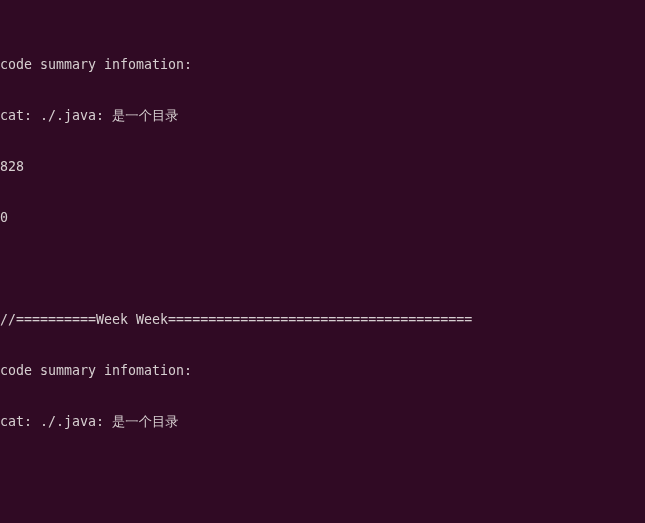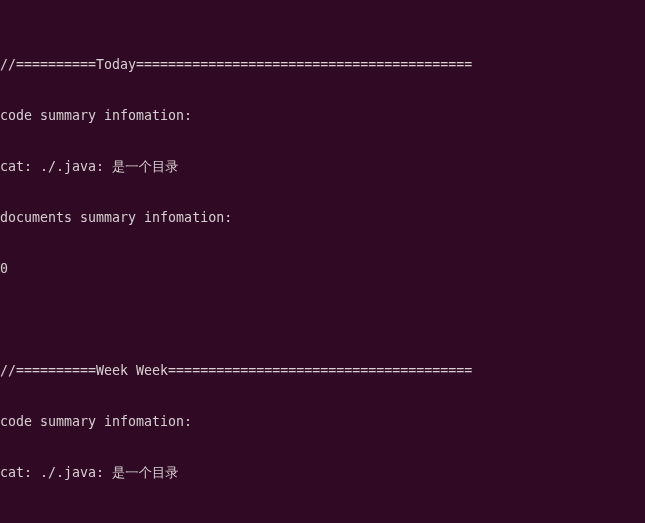--- a/index.html
+++ b/index.html
@@ -35,24 +35,23 @@
   .line.blank {
     color: transparent;
   }
 </style>
 </head>
 <body>
 
 <div id="terminal">
   <div id="screen">
 
-    <div class="line">//==========Today==========================================</div>
     <div class="line">code summary infomation:</div>
     <div class="line">cat: ./.java: 是一个目录</div>
-    <div class="line">documents summary infomation:</div>
+    <div class="line">828</div>
     <div class="line">0</div>
     <div class="line blank"></div>
     <div class="line">//==========Week Week======================================</div>
     <div class="line">code summary infomation:</div>
     <div class="line">cat: ./.java: 是一个目录</div>
     
     
     
     
     

